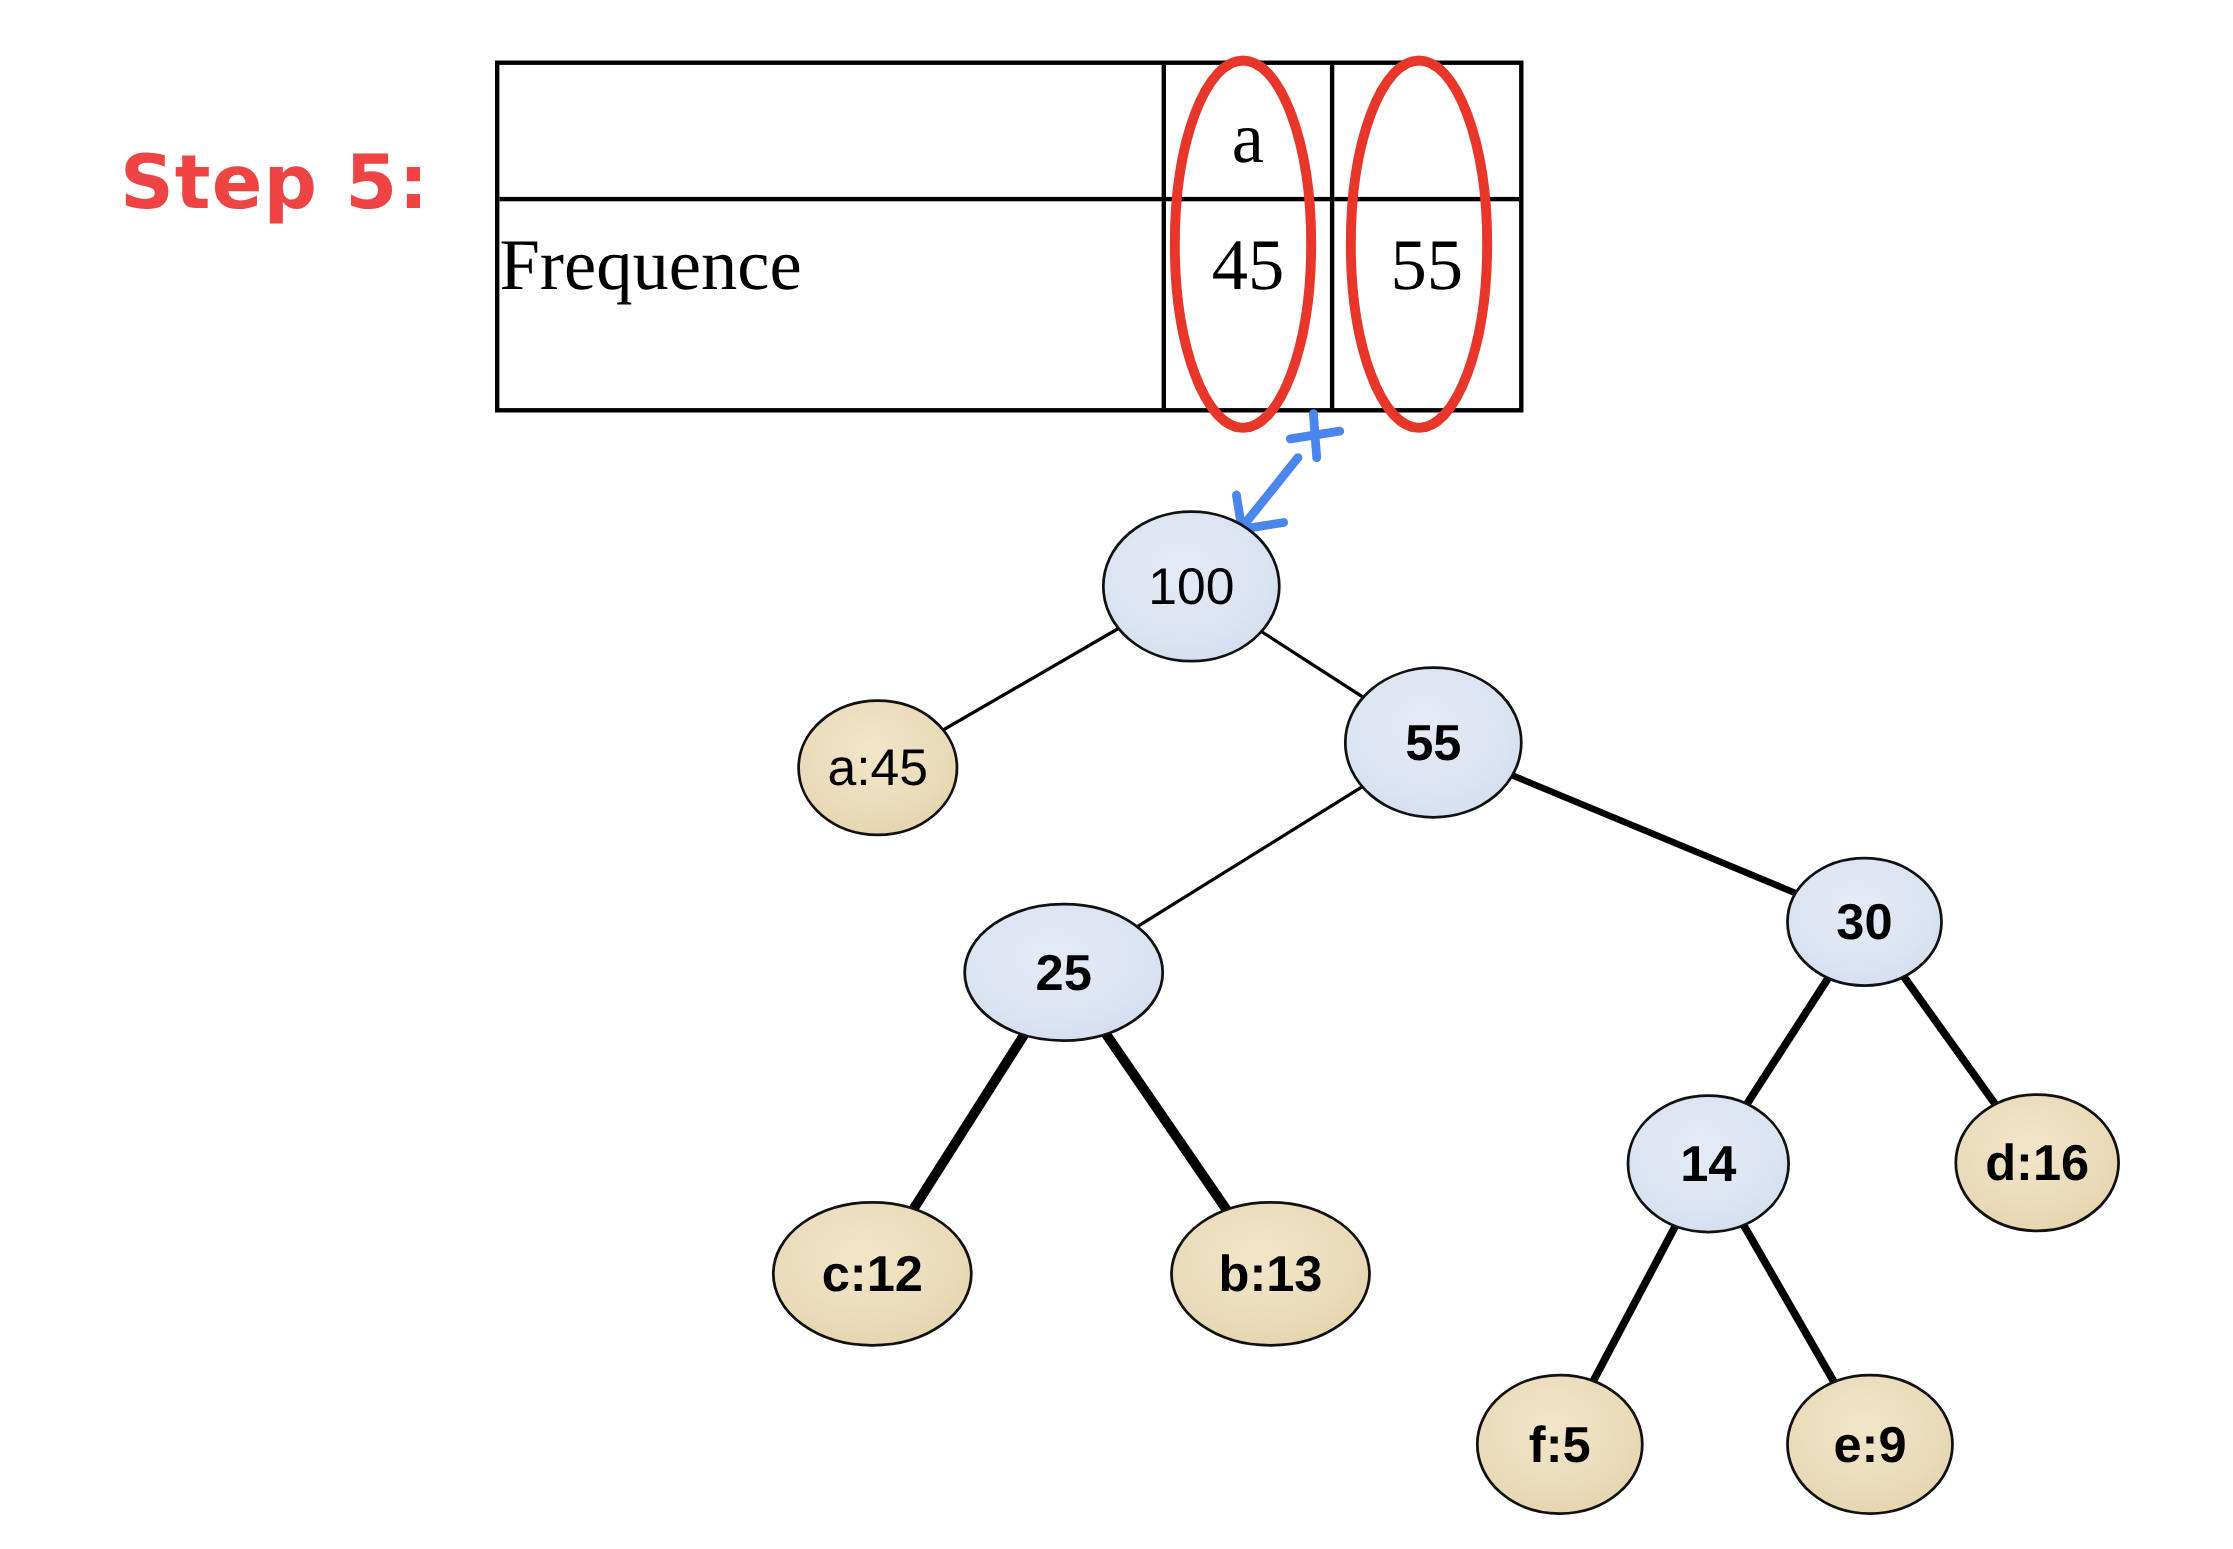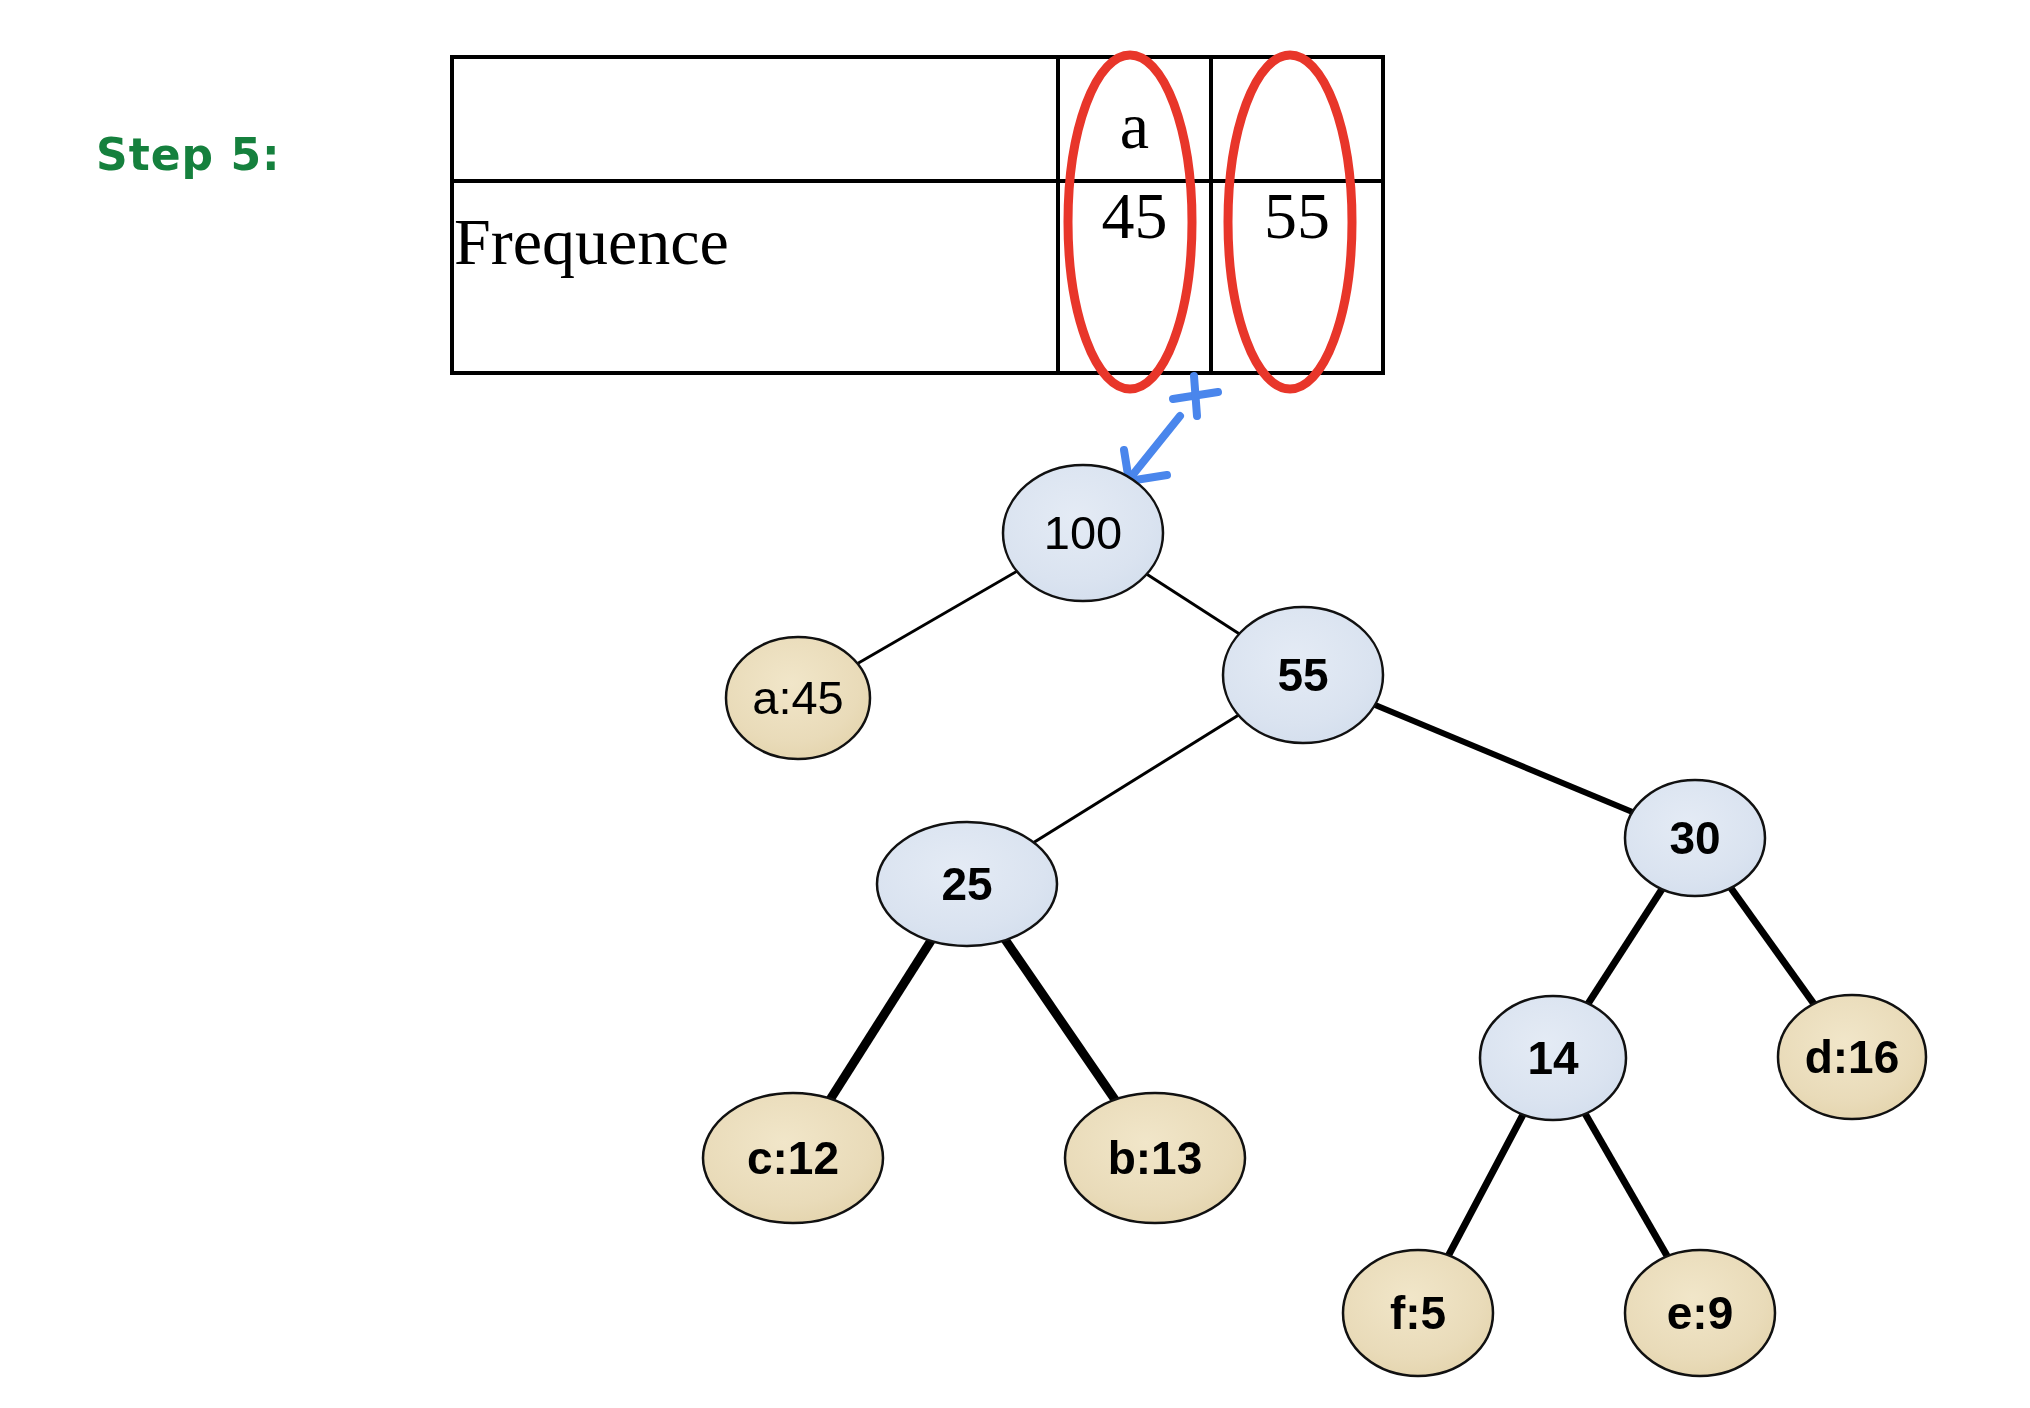--- a/index.html
+++ b/index.html
@@ -8,27 +8,27 @@
     width: 2030px;
     height: 1408px;
     background: #ffffff;
     overflow: hidden;
     font-family: "Liberation Sans", sans-serif;
   }
 
   
   .step-label {
     position: absolute;
-    left: 96px;
+    left: 109px;
     top: 133px;
     font-family: "DejaVu Sans", sans-serif;
     font-weight: bold;
-    font-size: 44px;
+    font-size: 68px;
     letter-spacing: 1px;
-    color: #15803d;
+    color: #ef4444;
     line-height: 1;
   }
 
   
   .freq-table {
     position: absolute;
     left: 450px;
     top: 55px;
     width: 935px;
     height: 320px;
@@ -45,21 +45,21 @@
     box-sizing: border-box;
     font-family: "Liberation Serif", serif;
     font-size: 66px;
     line-height: 1;
     color: #000;
     display: flex;
   }
   .freq-table .cell.col-last { border-right: none; }
   .freq-table .cell.row-last { border-bottom: none; }
   .cell.hdr { align-items: center; justify-content: center; padding-top: 14px; }
-  .cell.val { align-items: flex-start; justify-content: center; }
+  .cell.val { align-items: flex-start; justify-content: center; padding-top: 26px; }
   .cell.rowname { align-items: flex-start; justify-content: flex-start; padding-top: 26px; }
 
   
   svg.overlay {
     position: absolute;
     left: 0; top: 0;
     width: 2030px;
     height: 1408px;
   }
   .edge { stroke: #000; fill: none; }

